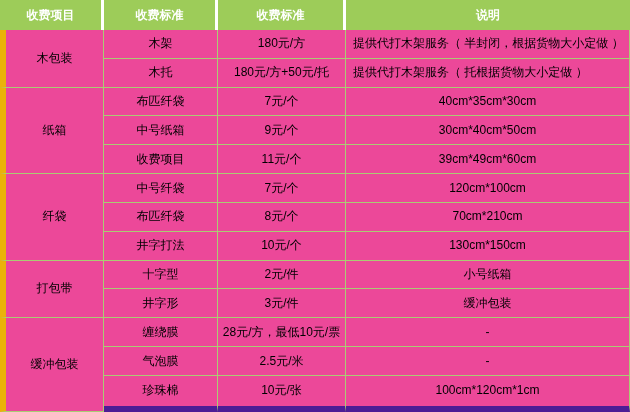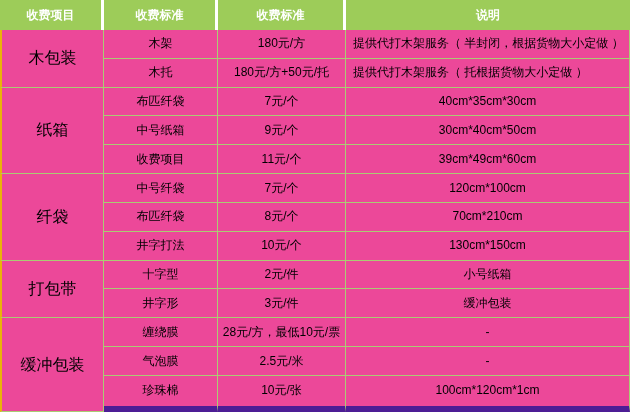--- a/index.html
+++ b/index.html
@@ -34,22 +34,22 @@
   td {
     border-right: 1px solid #AACB74;
     border-bottom: 1px solid #AACB74;
     text-align: center;
     vertical-align: middle;
     padding: 2px;
     background: #ec4899;
     line-height: 1.25;
   }
   td.cat {
-    border-left: 2px solid #eab308;
-    font-size: 16px;
+    border-left: 6px solid #eab308;
+    font-size: 12px;
   }
   tr.last-row td { border-bottom: 6px solid #4c1d95; }
   td.note-left { text-align: left; padding-left: 7px; }
 </style>
 </head>
 <body>
 
 <table class="pricing">
   <colgroup>
     <col class="c1">

